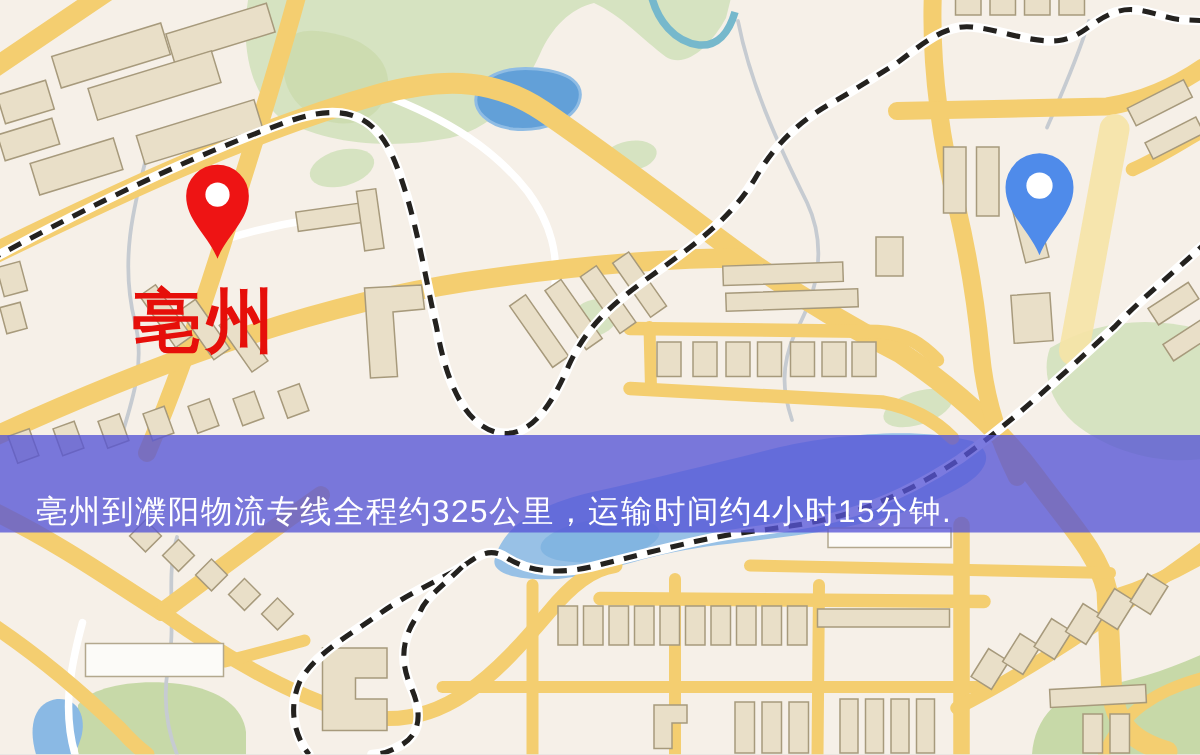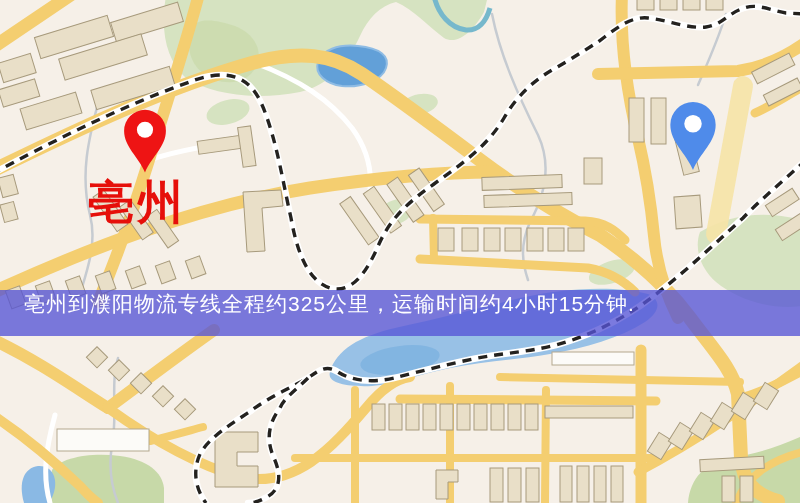--- a/index.html
+++ b/index.html
@@ -23,25 +23,25 @@
   .rp{stroke:var(--road-pale);fill:none;stroke-linecap:round;}
   .rw{stroke:#ffffff;fill:none;stroke-linecap:round;}
   .bl rect,.bl path{fill:var(--building-fill);stroke:var(--building-stroke);stroke-width:1;}
   .bl .bw{fill:#fcfbf8;stroke:#b3a88e;}
   .railc{stroke:#ffffff;stroke-width:6.5;fill:none;stroke-linecap:round;}
   .rail{stroke:var(--railway-dark);stroke-width:3.4;fill:none;stroke-dasharray:9 7;}
   .pin-o{fill:var(--origin-pin-color);}
   .pin-d{fill:var(--destination-pin-color);}
   .map-label{position:absolute;font-weight:700;font-size:46px;line-height:1;
              white-space:nowrap;letter-spacing:3px;
-             font-family:"Liberation Sans",sans-serif;}
+             font-family:"Liberation Sans",sans-serif;margin-top:12px;}
   .label-origin{left:88px;top:179px;color:var(--origin-label-color);}
   .label-dest{left:640px;top:177px;color:var(--destination-label-color);letter-spacing:1px;}
-  .banner{position:absolute;left:0;top:290px;width:800px;height:46px;
-          background:var(--banner-bg);display:flex;align-items:flex-start;}
+  .banner{position:absolute;left:0;top:290px;width:800px;height:65px;
+          background:var(--banner-bg);display:flex;align-items:flex-end;}
   .banner span{color:var(--banner-text-color);font-size:21px;letter-spacing:1px;
                padding-left:24px;white-space:nowrap;}
 </style>
 </head>
 <body>
 
 <div class="stage">
   <svg class="map-svg" width="800" height="503" viewBox="0 0 800 503">
 
     <rect x="0" y="0" width="800" height="503" fill="var(--map-bg)"></rect>

